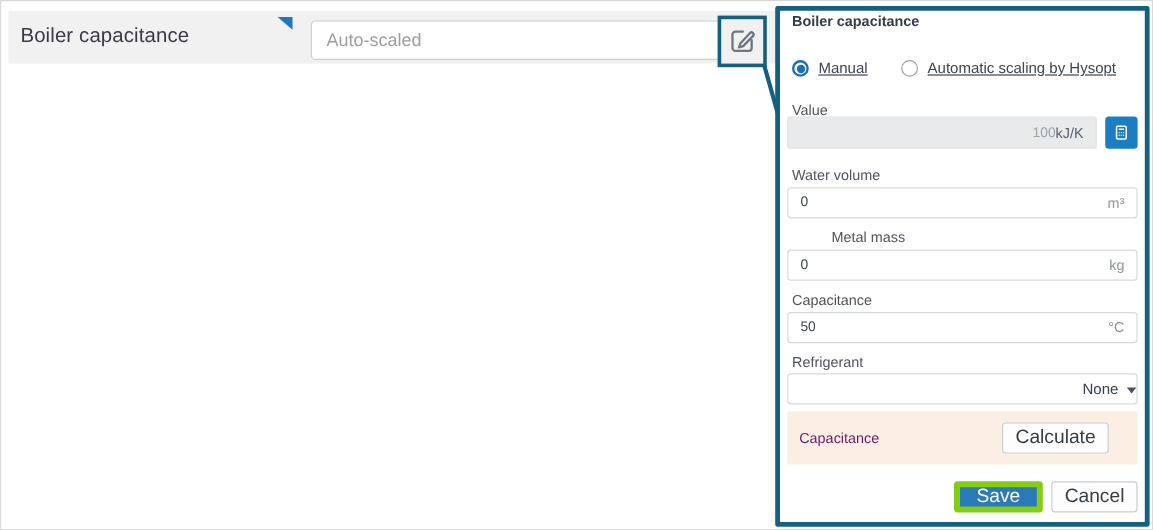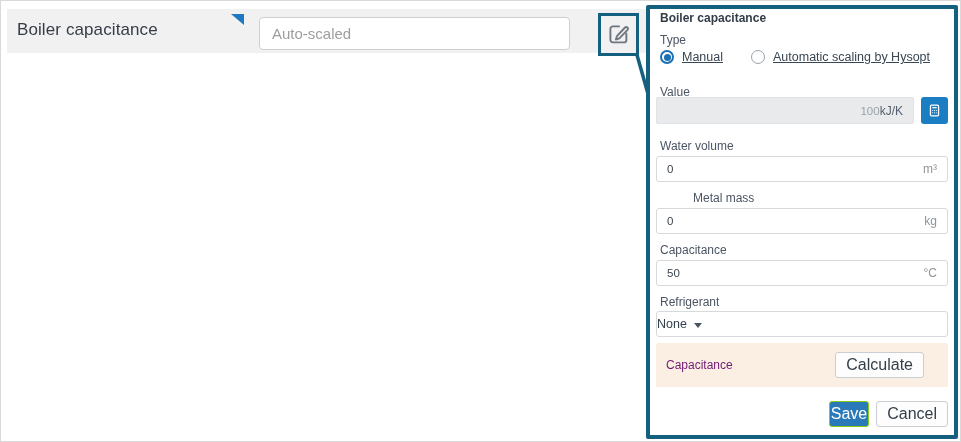--- a/index.html
+++ b/index.html
@@ -18,21 +18,21 @@
   .param-label {
     position:absolute; left:16px; top:19px;
     font-size:17px; color:#363d47; letter-spacing:.1px;
   }
   .corner-triangle {
     position:absolute; left:230px; top:13px; width:13px; height:11px;
     background:#1f78c1;
     clip-path:polygon(0 0, 100% 0, 100% 100%);
   }
   .param-input {
-    position:absolute; left:258px; top:16px; width:311px; height:33px;
+    position:absolute; left:258px; top:16px; width:342px; height:33px;
     background:#fff; border:1px solid #cfcfcf; border-radius:4px;
     padding:0 12px; font-size:15px; color:#333;
     font-family:"Liberation Sans", sans-serif; outline:none;
   }
   .param-input::placeholder { color:#9e9e9e; }
 
   .edit-highlight {
     position:absolute; left:597px; top:12px; width:41px; height:43px;
     border:3px solid #15607f; background:#f1f1f2;
     display:flex; align-items:center; justify-content:center;
@@ -75,41 +75,41 @@
 
   .text-input {
     height:26px; background:#fff; border:1px solid #d7dadd; border-radius:3px;
     display:flex; align-items:center; padding:0 10px;
   }
   .text-input .val { font-size:11.5px; color:#3a444e; flex:1; }
   .unit-gray { font-size:12px; color:#8d959d;margin-left:17px; }
 
   .dropdown {
     top:302px; height:26px; background:#fff; border:1px solid #d7dadd; border-radius:3px;
-    display:flex; align-items:center; justify-content:flex-start; gap:7px; cursor:pointer;
+    display:flex; align-items:center; justify-content:flex-end; gap:7px; cursor:pointer;
   }
   .dropdown .val { font-size:12.5px; color:#333f4a; }
   .caret {
     width:0; height:0; border-left:4.5px solid transparent; border-right:4.5px solid transparent;
     border-top:5px solid #4a5560; margin-top:2px;
   }
 
   .calc-panel {
     top:334px; height:44px; background:#faefe2; border-radius:2px;
     display:flex; align-items:center; padding:0 24px 0 10px;
   }
   .calc-panel .cap-label { font-size:12px; color:#701a75; flex:1; }
   .btn {
     height:26px; padding:0 10px; font-size:16px; border-radius:3px; cursor:pointer;
     font-family:"Liberation Sans", sans-serif;
     display:inline-flex; align-items:center; justify-content:center;
   }
   .btn-light { background:#fdfdfd; border:1px solid #c9ced3; color:#333e49; }
   .footer { top:392px; display:flex; justify-content:flex-end; gap:7px; }
-  .btn-save { background:#2a7ab9; border:1px solid #84cc16; color:#fff; padding:0 1px; }
+  .btn-save { background:#2a7ab9; border:5px solid #84cc16; color:#fff; padding:0 14px; }
 </style>
 </head>
 <body>
 
 <div class="page">
 
   <div class="param-strip"></div>
   <div class="param-label">Boiler capacitance</div>
   <div class="corner-triangle"></div>
   <input class="param-input" type="text" placeholder="Auto-scaled" style="">
@@ -124,21 +124,20 @@
   </div>
 
   <svg class="connector">
     <line x1="41" y1="44" x2="54" y2="90" stroke="#15607f" stroke-width="3.5"></line>
   </svg>
 
   <div class="popup">
 
     <div class="abs popup-title">Boiler capacitance</div>
 
-    <div class="abs field-label" style="top:24px;">Type</div>
 
     <div class="abs radio-row">
       <span class="radio-outer radio-selected">
           <span class="radio-dot"></span>
         </span>
       <span class="radio-label">Manual</span>
       <span class="radio-gap"></span>
       <span class="radio-outer radio-unselected"></span>
       <span class="radio-label">Automatic scaling by Hysopt</span>
     </div>

